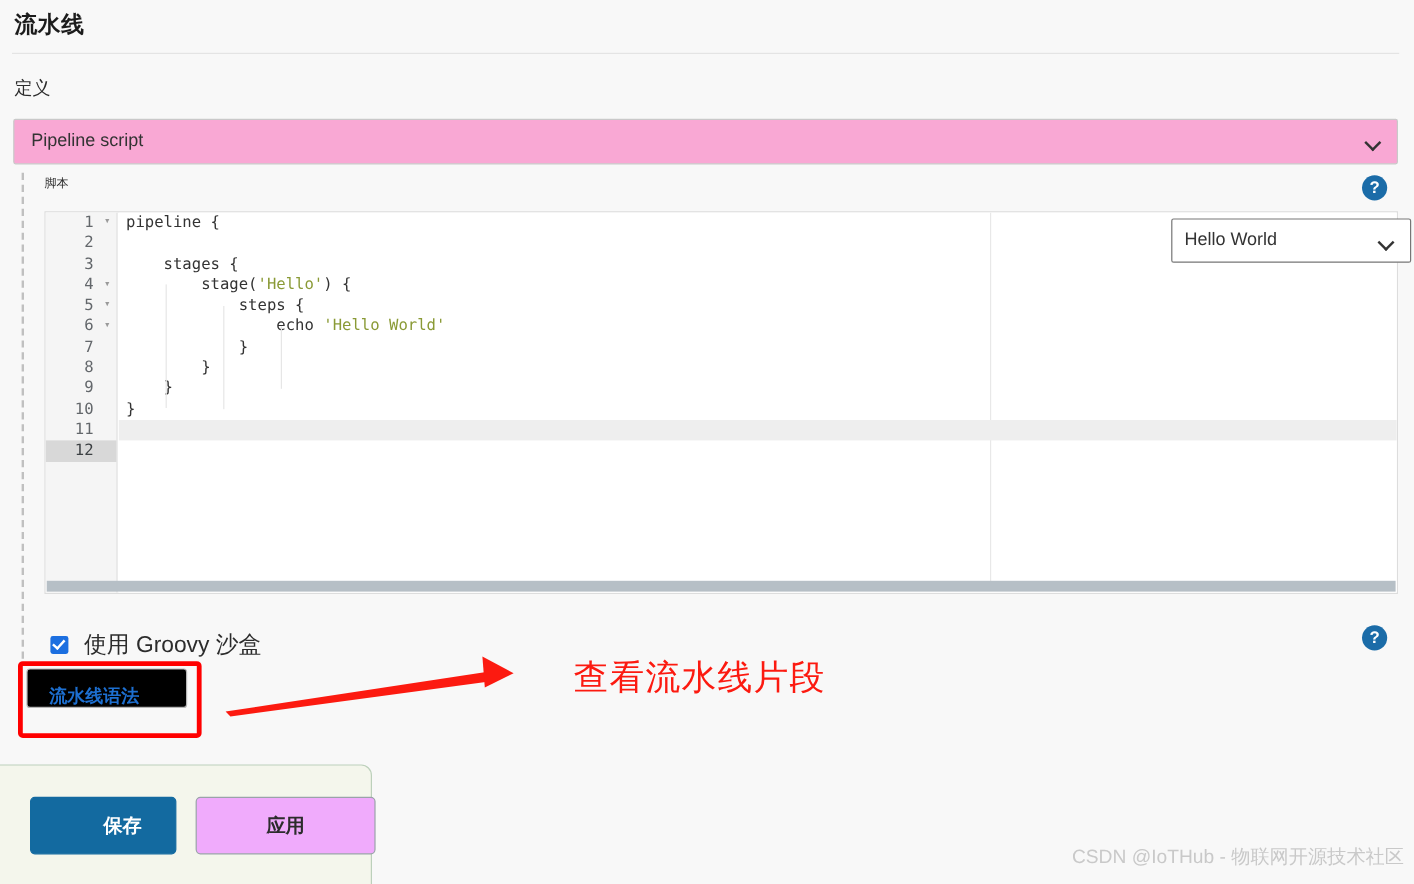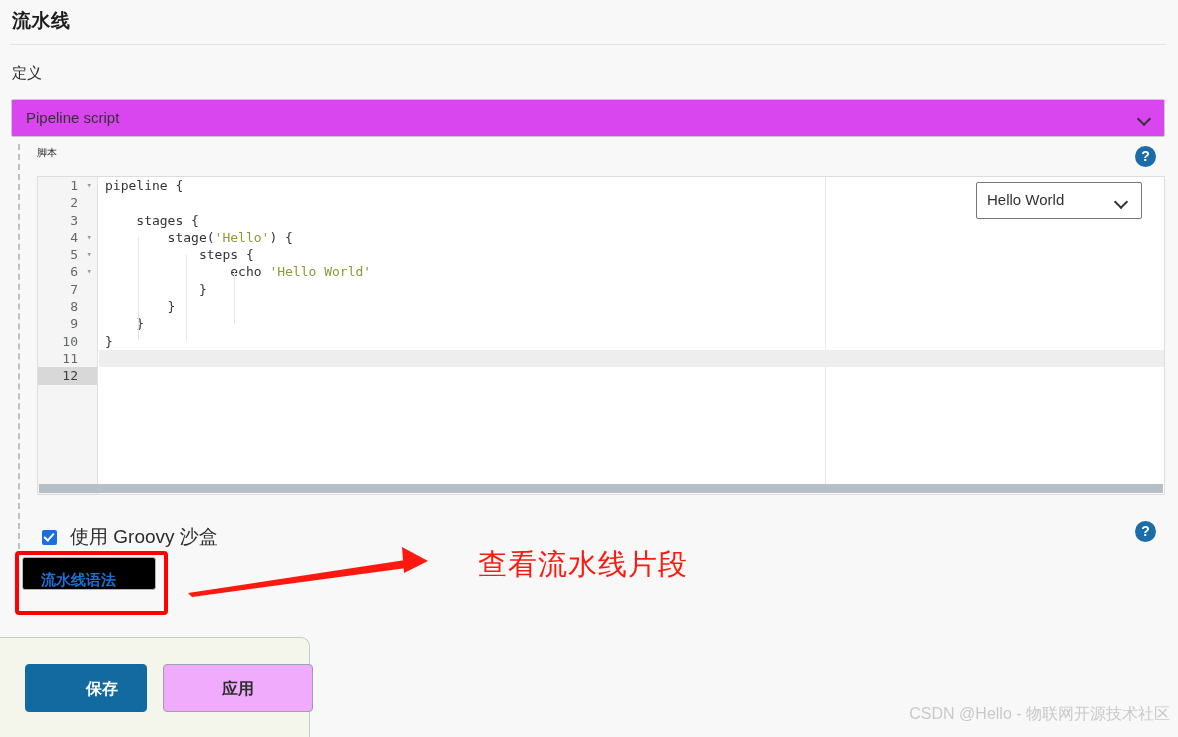--- a/index.html
+++ b/index.html
@@ -43,21 +43,21 @@
     font-size: 15px;
     color: #2c2c2c;
   }
   .definition-select {
     position: absolute;
     left: 11px;
     top: 99px;
     width: 1154px;
     height: 38px;
     box-sizing: border-box;
-    background: #d946ef;
+    background: #f9a8d4;
     border: 1px solid #c9c9c9;
     border-radius: 2px;
     text-align: center;
   }
   .definition-select .sel-text {
     position: absolute;
     left: 14px;
     top: 9px;
     font-size: 15px;
     color: #333;
@@ -205,21 +205,21 @@
     height: 9px;
     background: #b6bfc6;
     border-radius: 0;
   }
 
   
   .snippet-select {
     position: absolute;
     left: 976px;
     top: 182px;
-    width: 166px;
+    width: 200px;
     height: 37px;
     box-sizing: border-box;
     background: #ffffff;
     border: 1px solid #767676;
     border-radius: 2px;
     text-decoration: underline;
   }
   .snippet-select .sel-text {
     position: absolute;
     left: 10px;
@@ -440,13 +440,13 @@
   <polygon points="8,48 232,14 234,22 12,52" fill="#fc1a10"></polygon>
   <polygon points="222,2 248,16 224,28" fill="#fc1a10"></polygon>
 </svg>
 <div class="annot-text">查看流水线片段</div>
 
 <div class="action-bar">
   <div class="btn btn-save">保存</div>
   <div class="btn btn-apply">应用</div>
 </div>
 
-<div class="watermark">CSDN @Hello - 物联网开源技术社区</div>
+<div class="watermark">CSDN @IoTHub - 物联网开源技术社区</div>
 
 </body></html>

